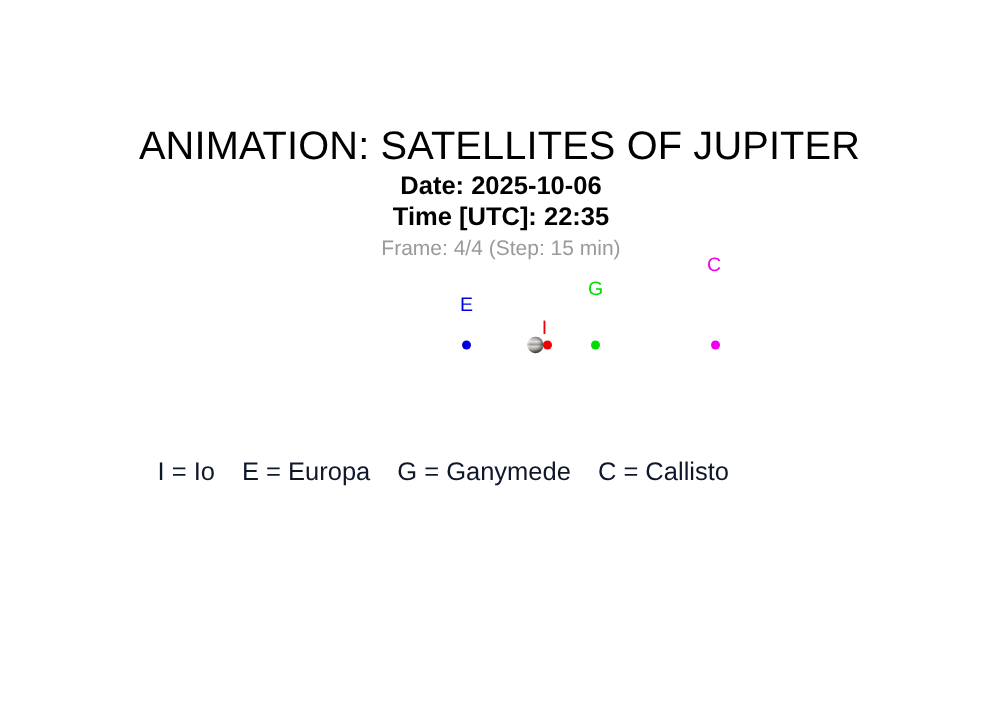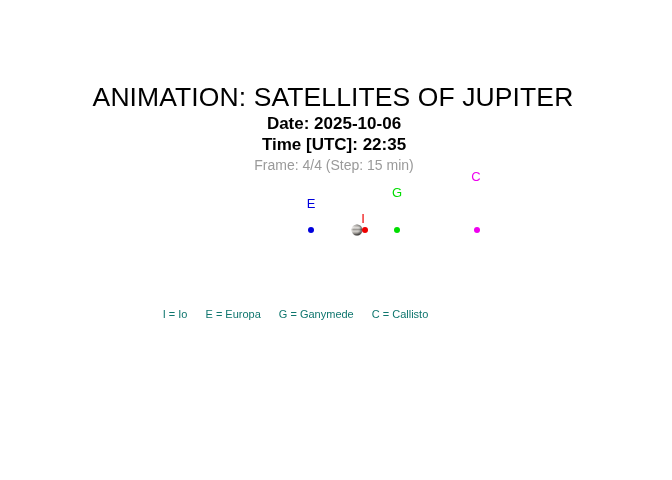--- a/index.html
+++ b/index.html
@@ -110,22 +110,22 @@
                 inset 1px 1px 1px rgba(255,255,255,0.35);
   }
 
   
   #legend-row {
     position: absolute;
     left: 0;
     top: 307px;
     width: 591px;
     text-align: center;
-    font-size: 11px;
-    color: #0f766e;
+    font-size: 17px;
+    color: #0f172a;
     line-height: 15px;
     white-space: nowrap;
   }
   .legend-entry {
     display: inline-block;
     margin: 0 9px;
   }
 </style>
 </head>
 <body>

